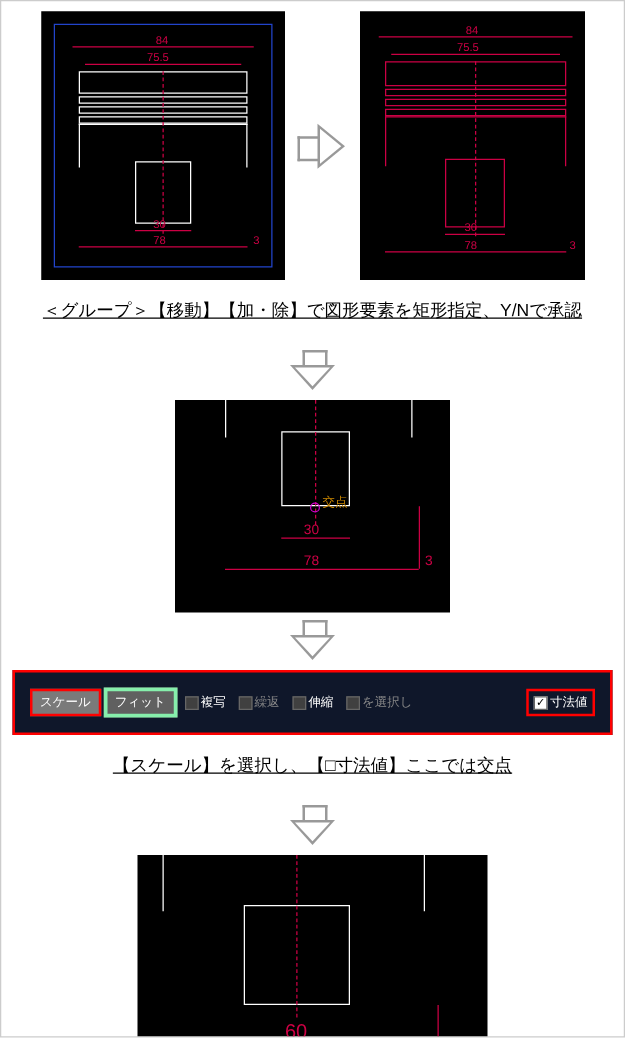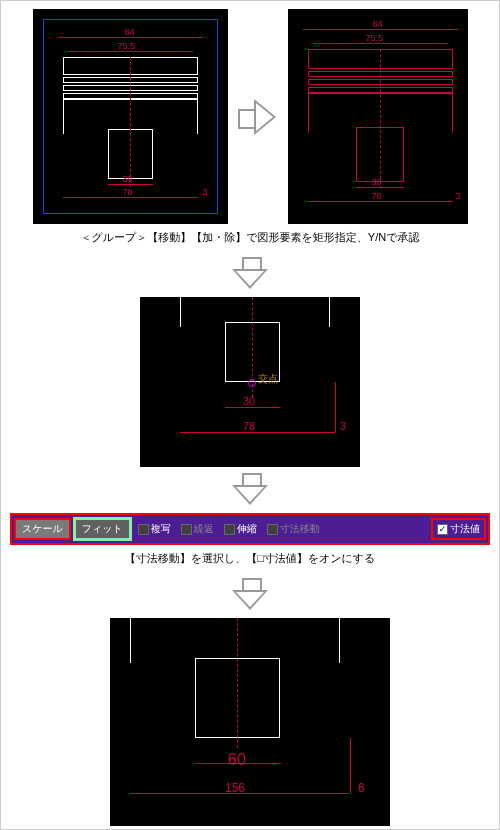--- a/index.html
+++ b/index.html
@@ -142,30 +142,31 @@
       left: 6px;
       width: 0;
       height: 0;
       border-left: 14px solid transparent;
       border-right: 14px solid transparent;
       border-top: 15px solid #fff;
       z-index: 1;
     }
     .caption {
       text-align: center;
-      margin: 6px 0;
-      font-size: 11px;
+      margin: 16px 0;
+      font-size: 14px;
+      text-decoration: underline;
     }
     .toolbar {
-      background: #4c1d95;
+      background: #0f172a;
       border: 2px solid #ff0000;
       width: 480px;
       display: flex;
       align-items: center;
-      padding: 2px;
+      padding: 12px;
       gap: 2px;
     }
     .tb-btn {
       background: #606060;
       color: #fff;
       border: 3px solid #86efac;
       padding: 2px 6px;
       font-size: 10px;
     }
     .tb-btn.red {
@@ -299,30 +300,30 @@
     <div class="tb-check disabled">
         <span class="checkbox dark"></span>
         <span>繰返</span>
       </div>
     <div class="tb-check">
         <span class="checkbox dark"></span>
         <span>伸縮</span>
       </div>
     <div class="tb-check disabled">
         <span class="checkbox dark"></span>
-        <span>寸法移動</span>
+        <span>を選択し</span>
       </div>
     <div style="flex:1"></div>
     <div class="tb-check red">
         <span class="checkbox">✓</span>
         <span>寸法値</span>
       </div>
   </div>
 
-  <div class="caption">【寸法移動】を選択し、【□寸法値】をオンにする</div>
+  <div class="caption">【スケール】を選択し、【□寸法値】ここでは交点</div>
 
   <div class="arrow-down">
       <span class="inner"></span>
     </div>
 
   <div class="cad-box large">
     <div class="shape" style="left:20px;top:-60px;width:210px;height:105px;border-bottom:none;"></div>
     <div class="shape" style="left:85px;top:40px;width:85px;height:80px;"></div>
     <div class="centerline" style="left:127px;top:0px;height:130px;"></div>
     <div class="dim-line" style="left:85px;top:145px;width:85px;height:1px;"></div>

